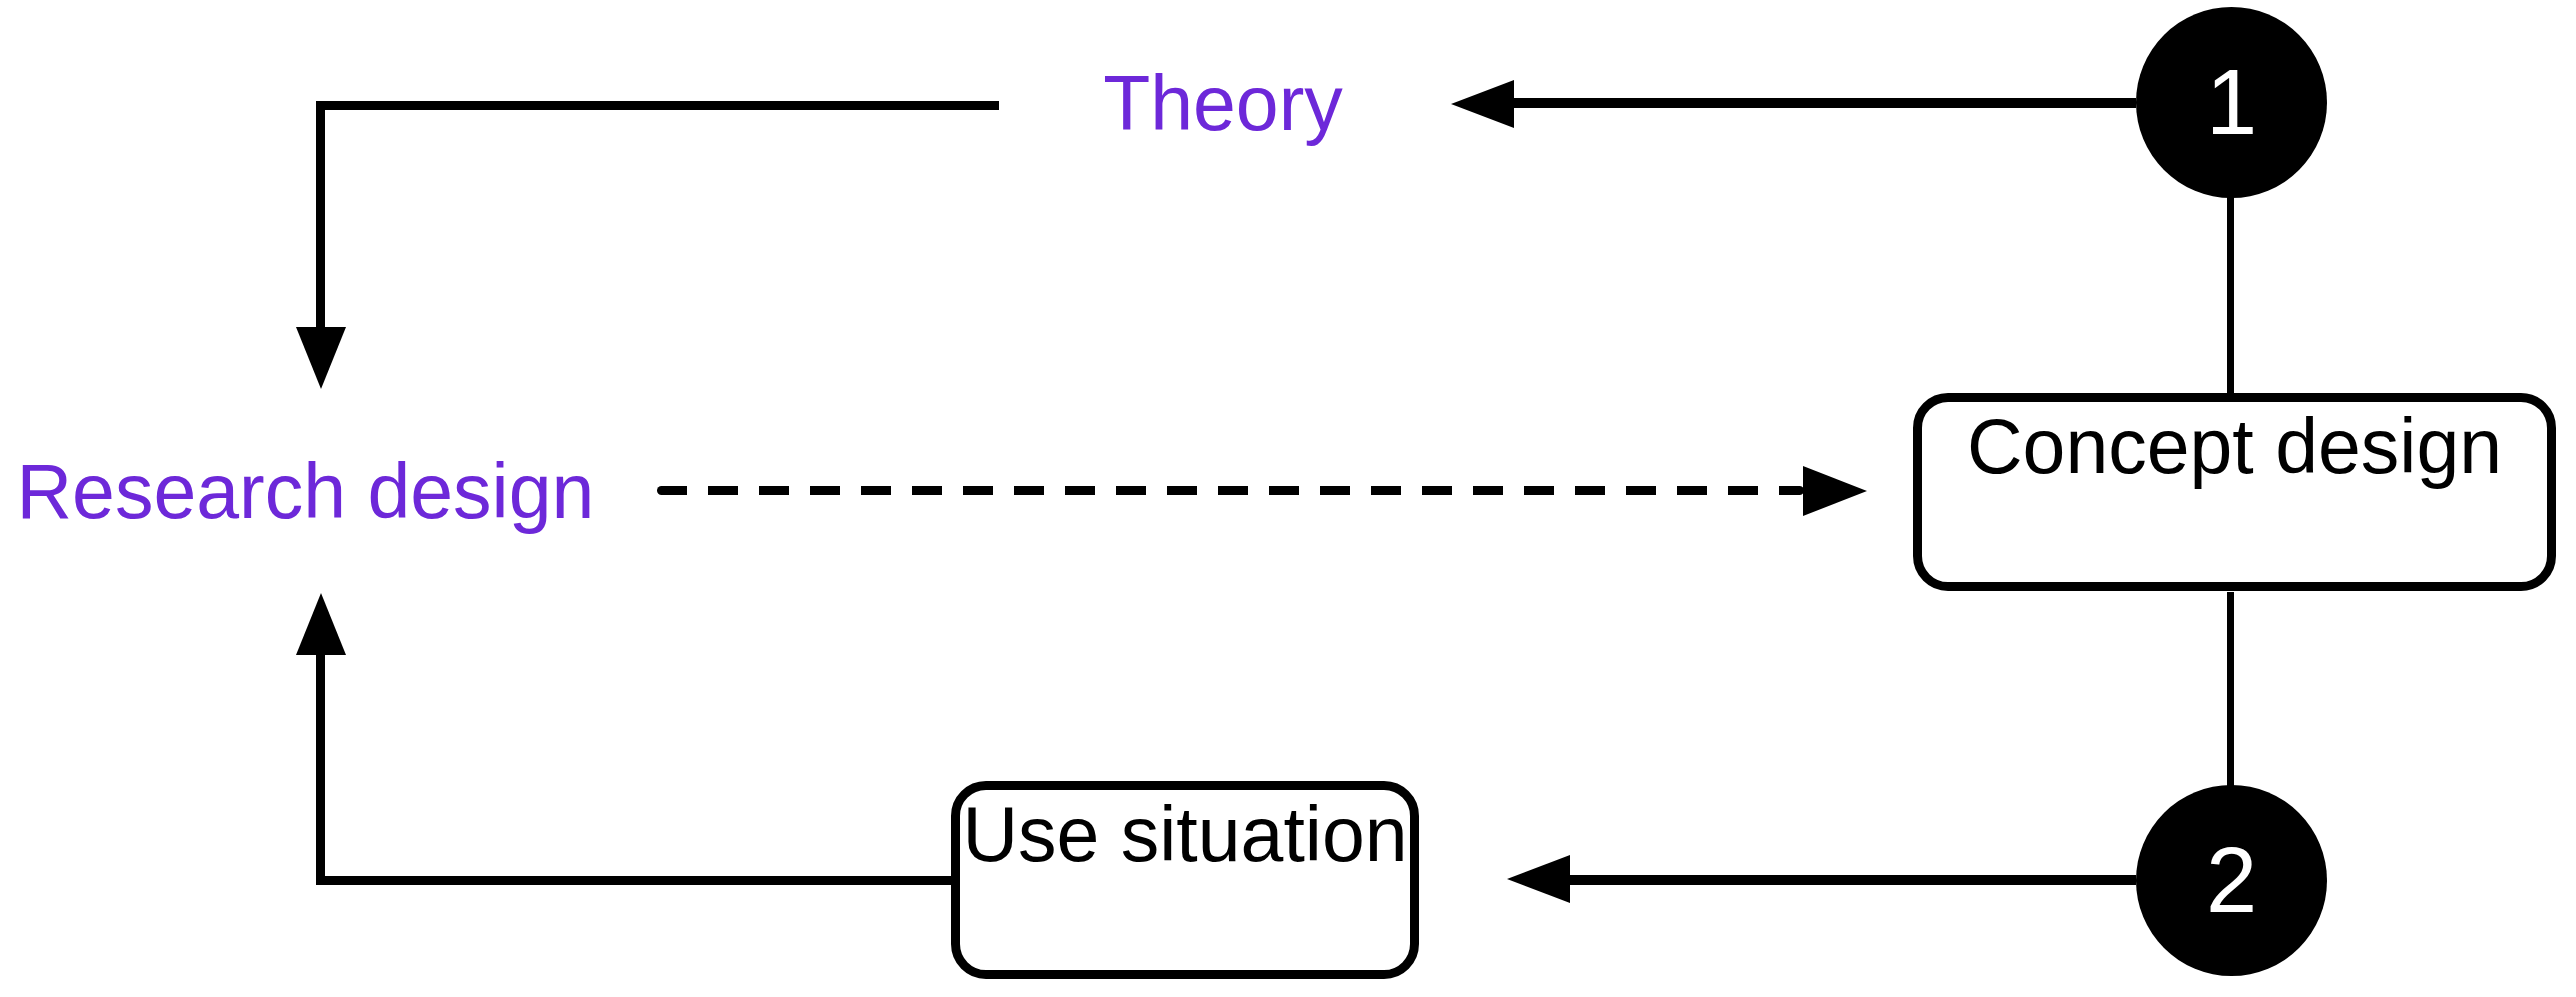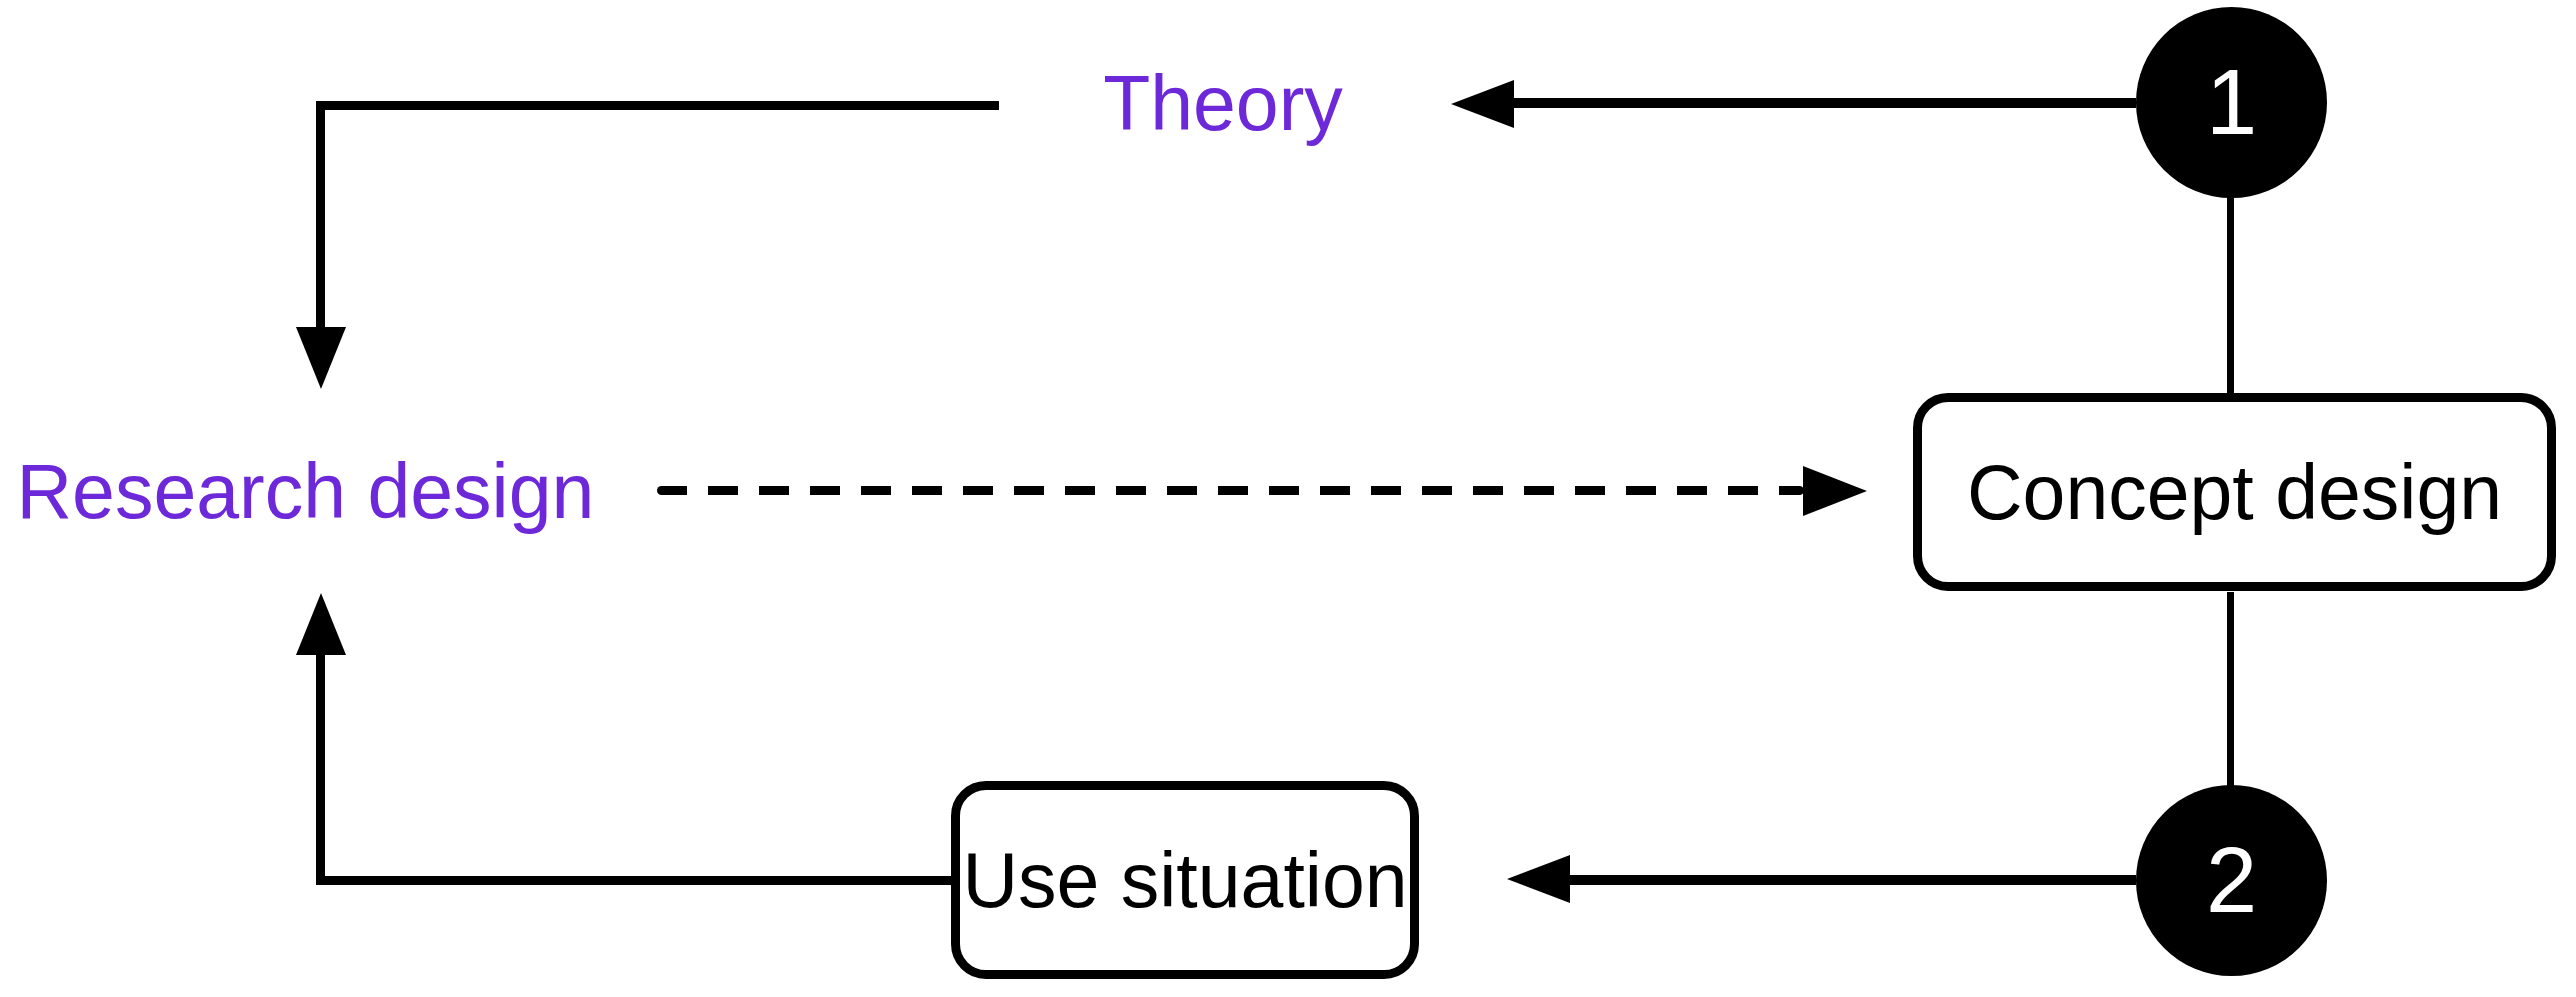--- a/index.html
+++ b/index.html
@@ -65,21 +65,20 @@
     color: #6d28d9;
   }
   
   .node-box {
     position: absolute;
     box-sizing: border-box;
     background: #ffffff;
     border: 9.2px solid #000000;
     border-radius: 35px;
     display: flex;
-    align-items: center;
     justify-content: center;
     font-size: 77px;
     white-space: nowrap;
   }
   
   .marker-circle {
     position: absolute;
     width: 191px;
     height: 191px;
     border-radius: 50%;

